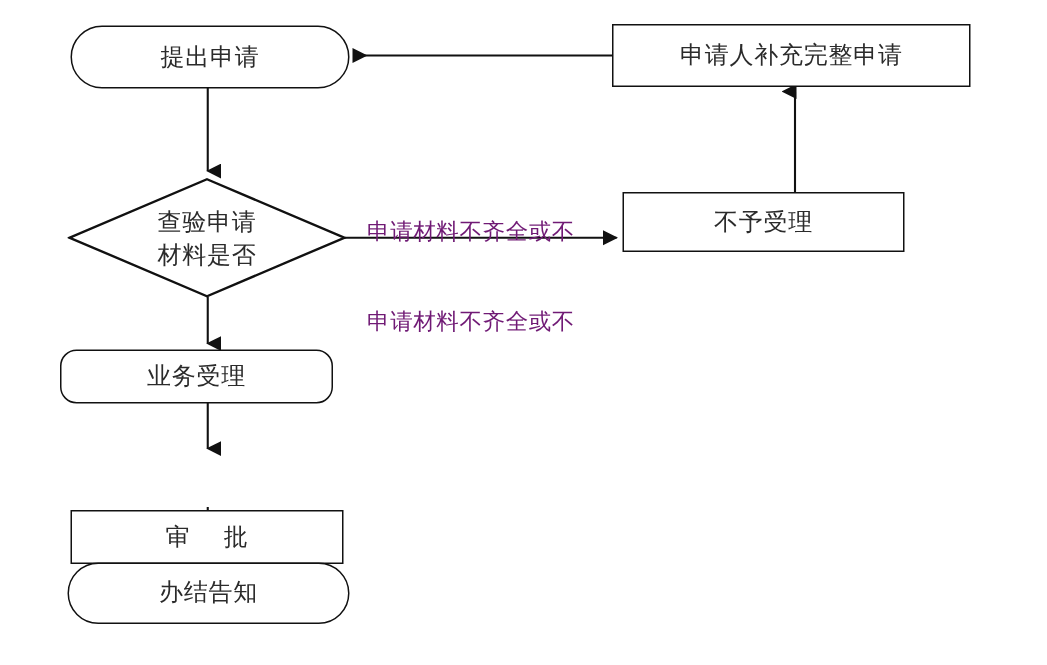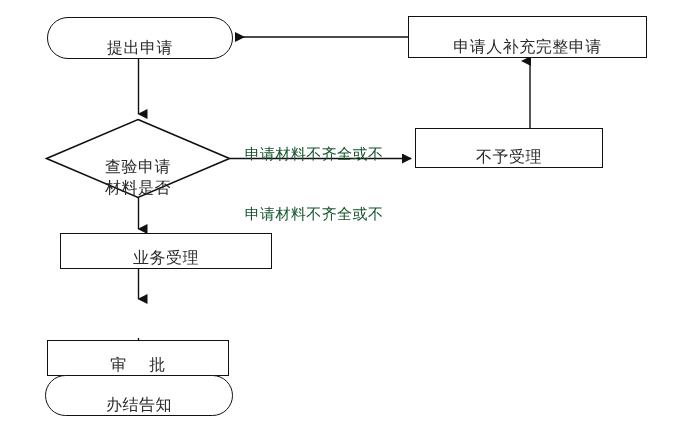--- a/index.html
+++ b/index.html
@@ -21,21 +21,21 @@
     left: 0;
     top: 0;
     width: 698px;
     height: 443px;
     pointer-events: none;
   }
   .node {
     position: absolute;
     box-sizing: border-box;
     display: flex;
-    align-items: flex-end;
+    align-items: center;
     justify-content: center;
     text-align: center;
     color: #2b2b2b;
     font-size: 16px;
     line-height: 1.28;
     letter-spacing: 0.5px;
     white-space: pre;
   }
   .node.rect {
     border: 1.3px solid #111111;
@@ -58,21 +58,21 @@
     height: 100%;
   }
   .diamond-label {
     position: relative;
     z-index: 2;
     font-size: 16px;
     line-height: 1.35;
   }
   .annotation {
     position: absolute;
-    color: #14532d;
+    color: #701a75;
     font-size: 15px;
     line-height: 1.35;
     text-align: center;
     white-space: pre;
     letter-spacing: 0.4px;
   }
 </style>
 </head>
 <body>
 
@@ -114,21 +114,21 @@
   </div>
 
   <div class="node diamond" style="left:45px; top:118px; width:186px; height:81px;">
     <svg class="diamond-shape" viewBox="0 0 186 81" preserveAspectRatio="none" xmlns="http://www.w3.org/2000/svg">
       <polygon points="93,1.5 184.5,40.5 93,79.5 1.5,40.5" fill="#ffffff" stroke="#111111" stroke-width="1.6" vector-effect="non-scaling-stroke"></polygon>
     </svg>
     <span class="diamond-label">查验申请
 材料是否</span>
   </div>
 
-  <div class="node rect" style="left:60px; top:233px; width:212px; height:36px;">
+  <div class="node rect" style="left:40px; top:233px; width:182px; height:36px;border-radius:11px;">
     <span>业务受理</span>
   </div>
 
   <div class="node rect" style="left:47px; top:303px; width:182px; height:36px;margin-top:37px;">
     <span>审    批</span>
   </div>
 
   <div class="node rect" style="left:408px; top:16px; width:239px; height:42px;">
     <span>申请人补充完整申请</span>
   </div>

